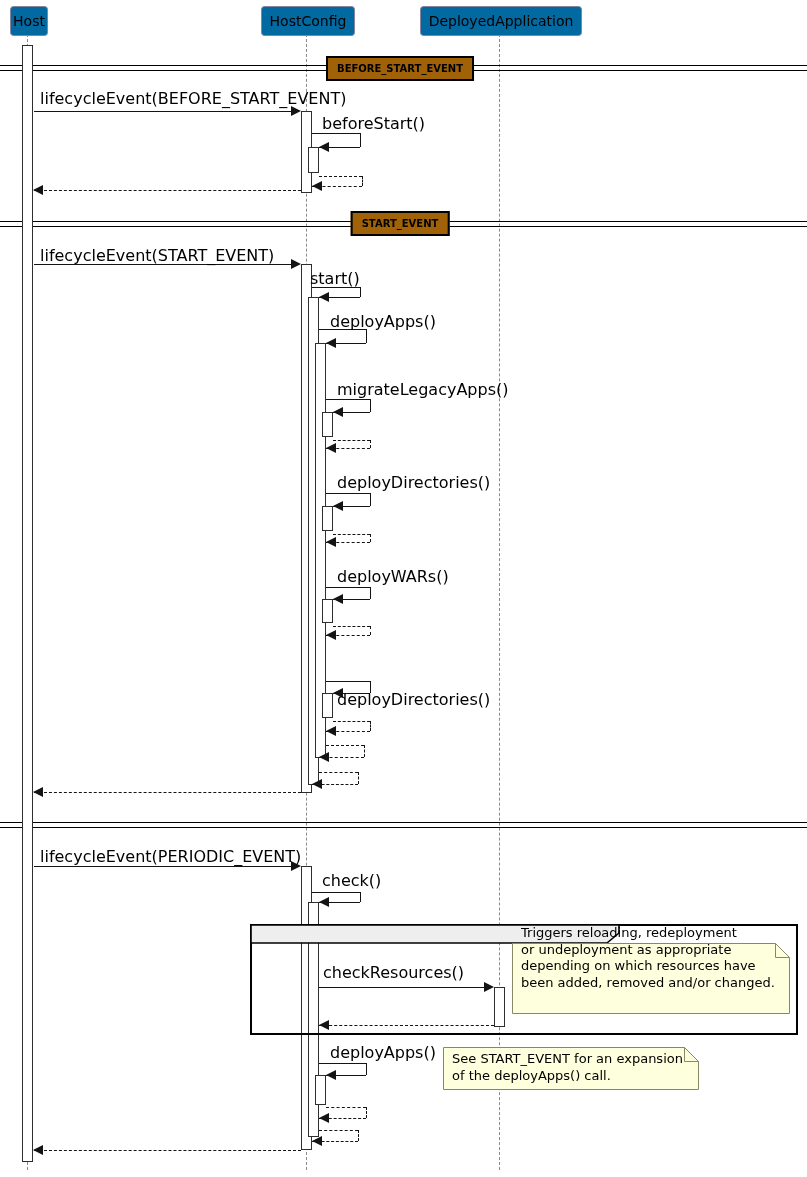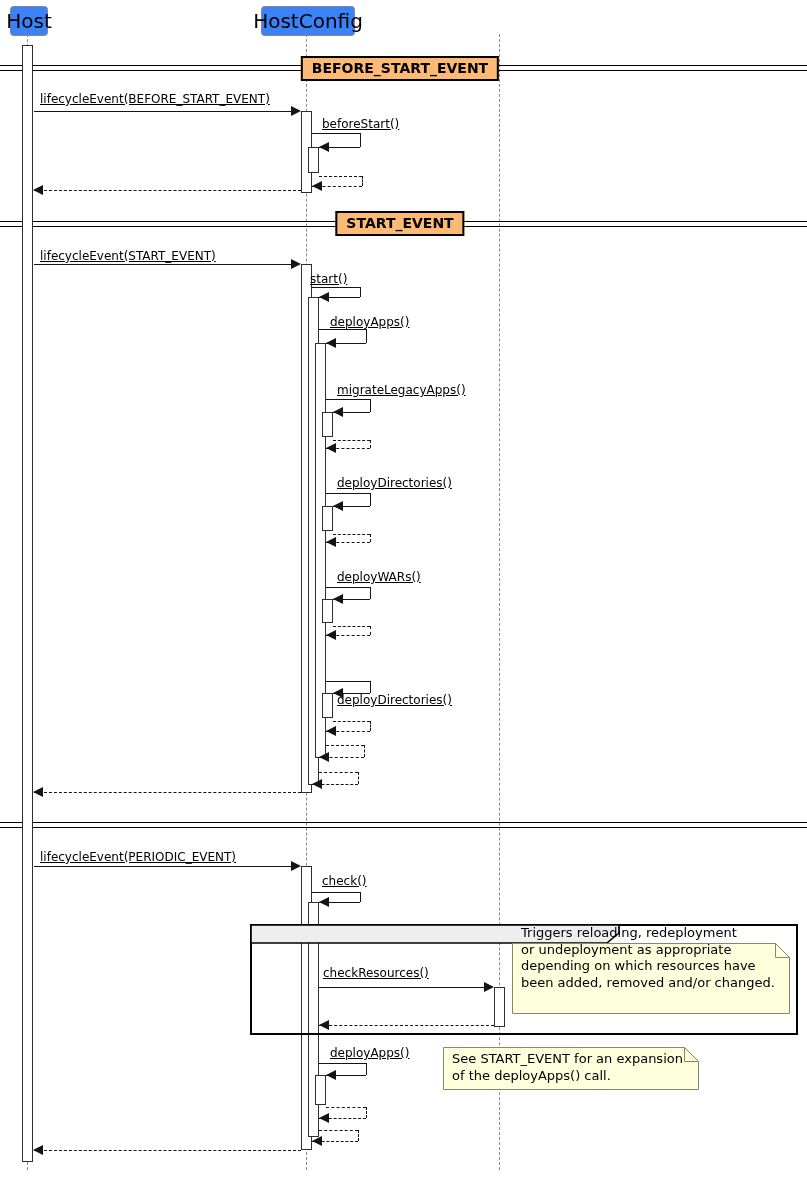--- a/index.html
+++ b/index.html
@@ -11,25 +11,25 @@
             border-top:1.5px solid #000;border-bottom:1.5px solid #000;z-index:2;}
   .bar{position:absolute;width:11px;background:#fff;border:1px solid #2e2e2e;box-sizing:border-box;z-index:3;}
   .hline{position:absolute;height:0;border-top:1.4px solid #141414;z-index:4;}
   .vline{position:absolute;width:0;border-left:1.4px solid #141414;z-index:4;}
   .dash{border-top-style:dashed;}
   .dashv{border-left-style:dashed;}
   .arrR{position:absolute;width:0;height:0;border-top:5px solid transparent;
         border-bottom:5px solid transparent;border-left:10px solid #141414;z-index:5;}
   .arrL{position:absolute;width:0;height:0;border-top:5px solid transparent;
         border-bottom:5px solid transparent;border-right:10px solid #141414;z-index:5;}
-  .lbl{position:absolute;font-size:12px;line-height:14px;white-space:nowrap;z-index:6;text-decoration:underline;}
-  .participant{position:absolute;background:#3b82f6;border:1px solid #84849c;border-radius:3.5px;
-               display:flex;align-items:center;justify-content:center;font-size:20px;z-index:6;}
-  .divbox{position:absolute;transform:translateX(-50%);background:#fdba74;border:2px solid #000;
-          font-weight:bold;font-size:14px;line-height:17px;padding:2px 9px;white-space:nowrap;z-index:6;}
+  .lbl{position:absolute;font-size:16px;line-height:14px;white-space:nowrap;z-index:6;}
+  .participant{position:absolute;background:#0369a1;border:1px solid #84849c;border-radius:3.5px;
+               display:flex;align-items:center;justify-content:center;font-size:14px;z-index:6;}
+  .divbox{position:absolute;transform:translateX(-50%);background:#a16207;border:2px solid #000;
+          font-weight:bold;font-size:10px;line-height:17px;padding:2px 9px;white-space:nowrap;z-index:6;}
   .frame{position:absolute;border:2px solid #000;box-sizing:border-box;z-index:4;}
   .framehead{position:absolute;z-index:5;}
   .framelabel{position:absolute;font-size:13px;font-weight:bold;white-space:nowrap;z-index:6;}
   .noteshape{position:absolute;z-index:6;}
   .notetext{position:absolute;font-size:13px;line-height:16.5px;white-space:pre-line;z-index:7;}
 </style>
 </head>
 <body>
 
 <div id="canvas">
@@ -198,14 +198,15 @@
   <div class="arrL" style="left:312px;top:1136px;"></div>
 
   <div class="hline dash" style="left:34px;top:1150px;width:267px;"></div>
   <div class="arrL" style="left:33px;top:1145px;"></div>
 
   <div class="divbox" style="left:400px;top:56px;">BEFORE_START_EVENT</div>
   <div class="divbox" style="left:400px;top:211px;">START_EVENT</div>
 
   <div class="participant" style="left:10px;top:6px;width:36px;height:28px;">Host</div>
   <div class="participant" style="left:261px;top:6px;width:92px;height:28px;">HostConfig</div>
+  <div class="participant" style="left:420px;top:6px;width:160px;height:28px;">DeployedApplication</div>
 
 </div>
 
 </body></html>

